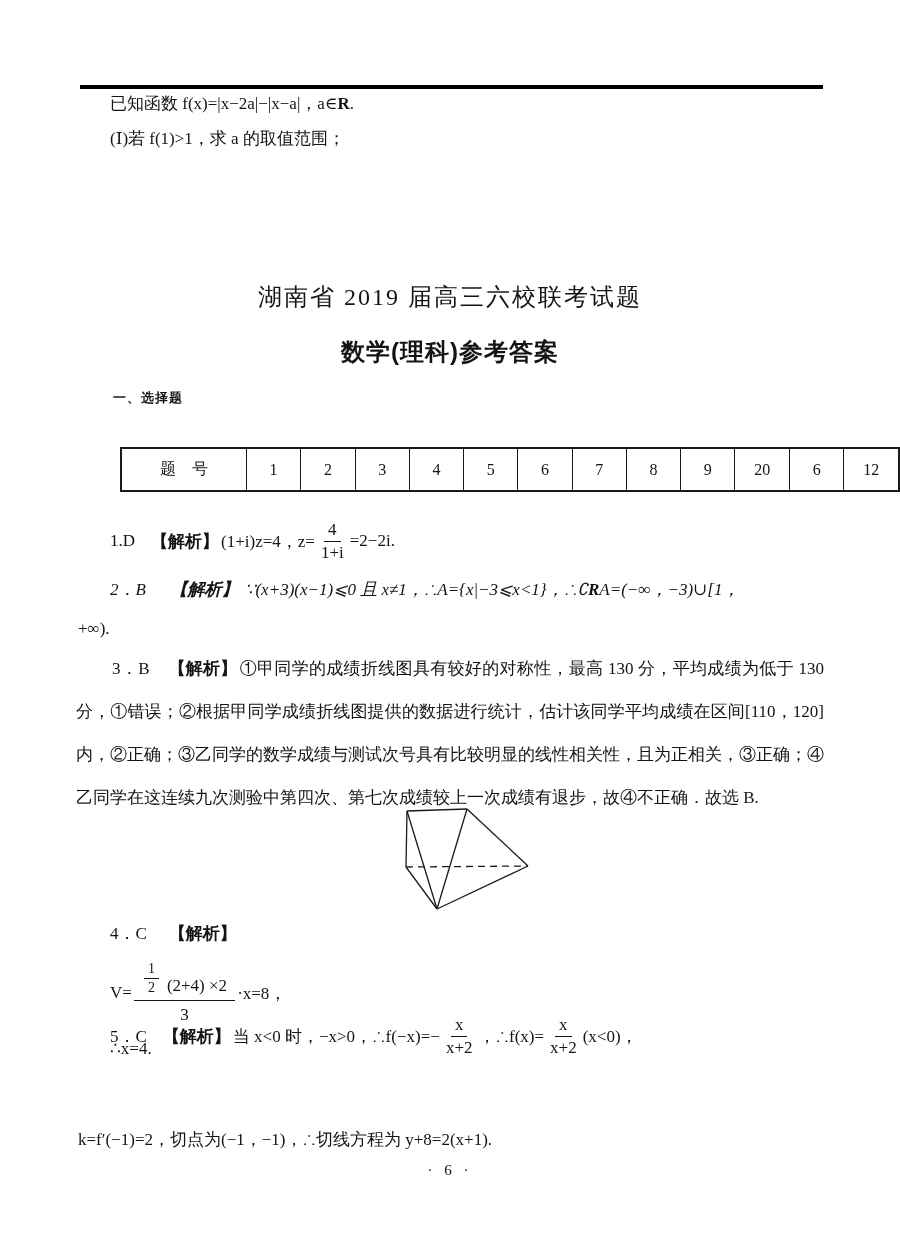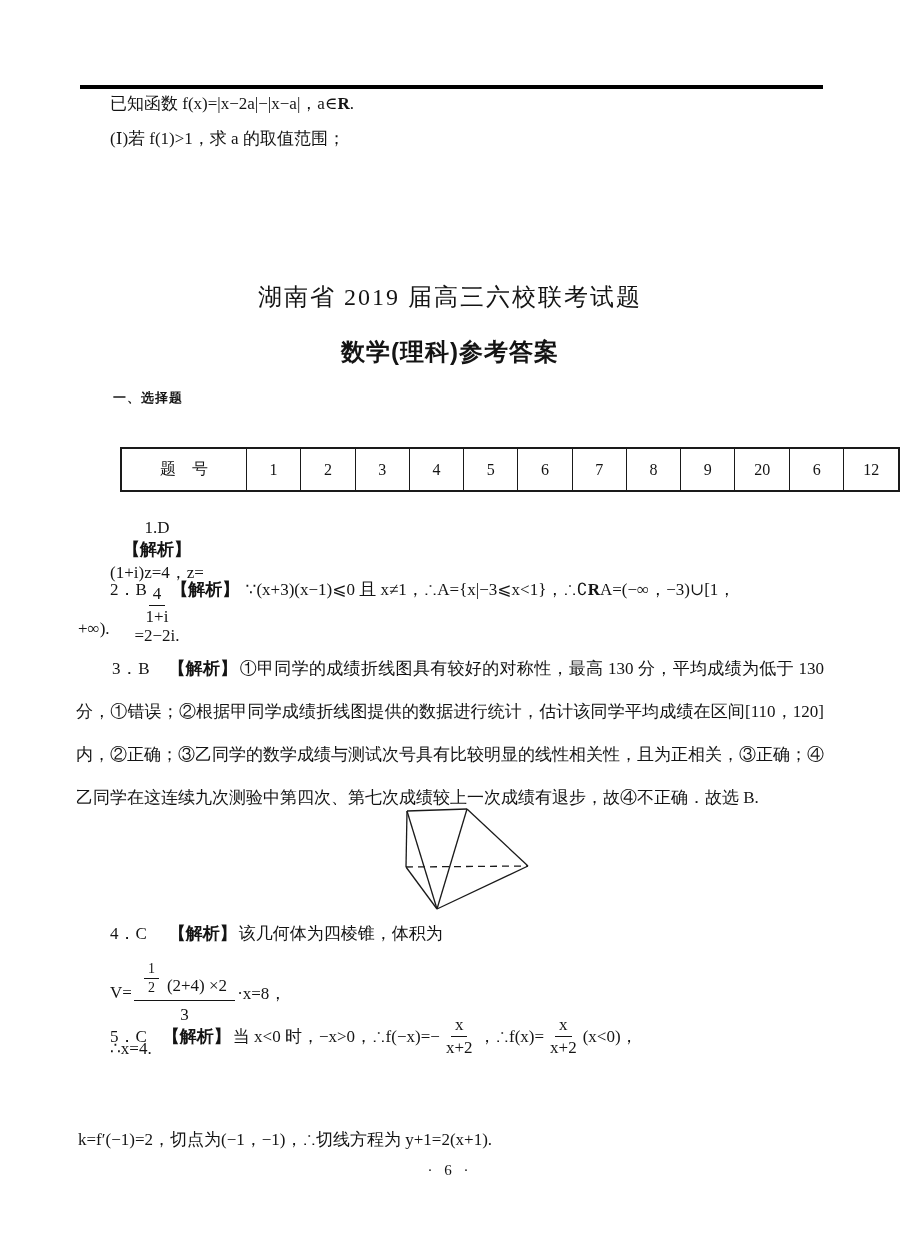--- a/index.html
+++ b/index.html
@@ -67,33 +67,33 @@
       <td class="numcol">7</td>
       <td class="numcol">8</td>
       <td class="numcol">9</td>
       <td class="numcol">20</td>
       <td class="numcol">6</td>
       <td class="numcol">12</td>
     </tr>
   </tbody>
     </table>
 
-  <div class="abs flexline" style="left:110px;top:518px;height:46px;flex-direction:column;">
+  <div class="abs flexline" style="left:110px;top:518px;height:46px;">
     <span>1.D</span>
     <span style="width:14px;"></span>
     <span class="tag">【解析】</span>
     <span>(1+i)z=4，z=</span>
     <span class="frac">
       <span class="num">4</span>
       <span class="den">1+i</span>
     </span>
     <span>=2−2i.</span>
   </div>
 
-  <div class="abs t17" style="left:110px;top:578px;">
+  <div class="abs t17" style="left:110px;top:578px;font-style:italic;">
     <span>2．B</span>
     <span style="display:inline-block;width:14px;"></span>
     <span class="tag">【解析】</span>
     <span>∵(x+3)(x−1)⩽0 且 x≠1，∴A={x|−3⩽x&lt;1}，∴∁</span><b>R</b><span>A=(−∞，−3)∪[1，</span>
   </div>
   <div class="abs t17" style="left:78px;top:619px;">+∞).</div>
 
   <div class="abs para" style="left:76px;top:647px;width:748px;">
     <span style="display:inline-block;width:36px;"></span><span>3．B</span>
     <span style="display:inline-block;width:12px;"></span><span class="tag">【解析】</span><span>①甲同学的成绩折线图具有较好的对称性，最高 130 分，平均成绩为低于 130 分，①错误；②根据甲同学成绩折线图提供的数据进行统计，估计该同学平均成绩在区间[110，120]内，②正确；③乙同学的数学成绩与测试次号具有比较明显的线性相关性，且为正相关，③正确；④乙同学在这连续九次测验中第四次、第七次成绩较上一次成绩有退步，故④不正确．故选 B.</span>
@@ -107,21 +107,20 @@
     <line x1="11" y1="67" x2="12" y2="11"></line>
     <line x1="12" y1="11" x2="42" y2="109"></line>
     <line x1="72" y1="9" x2="42" y2="109"></line>
     <line x1="11" y1="67" x2="133" y2="66" stroke-dasharray="7,5"></line>
   </svg>
 
   <div class="abs flexline" style="left:110px;top:922px;">
     <span>4．C</span>
     <span style="width:20px;"></span>
     <span class="tag">【解析】</span>
-    <span>该几何体为四棱锥，体积为</span>
   </div>
 
   <div class="abs flexline" style="left:110px;top:952px;height:82px;">
     <span>V=</span>
     <span class="bigfrac">
       <span class="bnum">
         <span class="frac small">
           <span class="num">1</span>
           <span class="den">2</span>
         </span>
@@ -143,17 +142,17 @@
       <span class="num">x</span>
       <span class="den">x+2</span>
     </span>
     <span>，∴f(x)=</span>
     <span class="frac">
       <span class="num">x</span>
       <span class="den">x+2</span>
     </span>
     <span>(x&lt;0)，</span>
   </div>
-  <div class="abs t17" style="left:78px;top:1128px;">k=f′(−1)=2，切点为(−1，−1)，∴切线方程为 y+1=2(x+1).</div>
+  <div class="abs t17" style="left:78px;top:1128px;">k=f′(−1)=2，切点为(−1，−1)，∴切线方程为 y+8=2(x+1).</div>
 
   <div class="abs footer" style="left:0;top:1162px;">· 6 ·</div>
 
 </div>
 
 </body></html>

